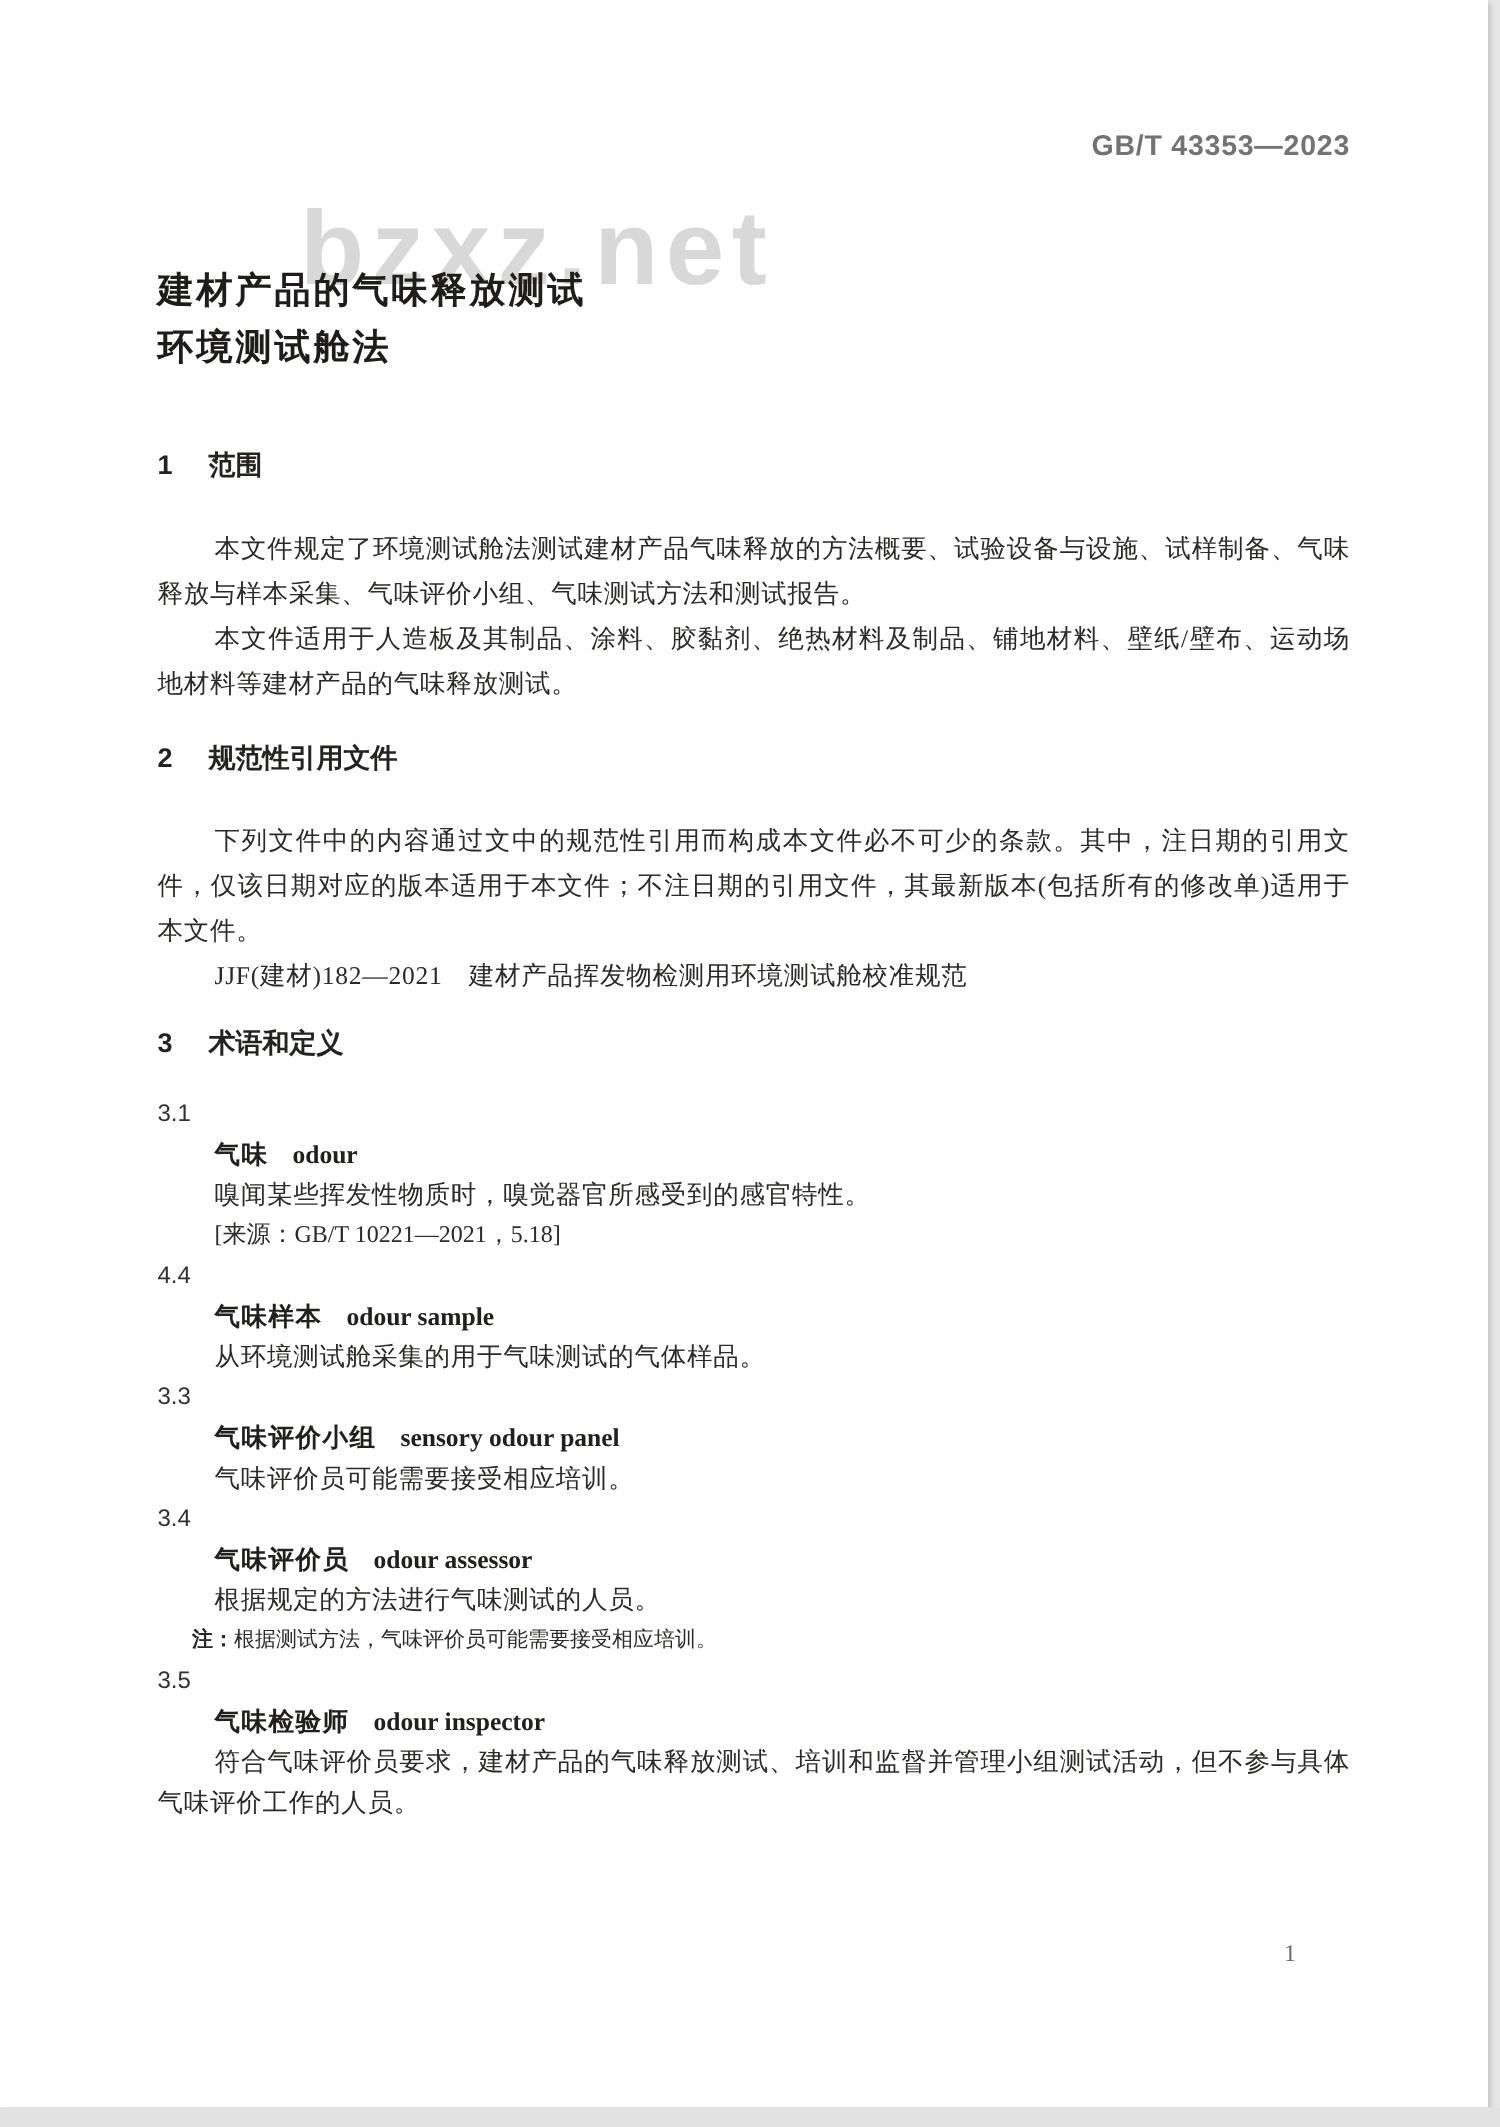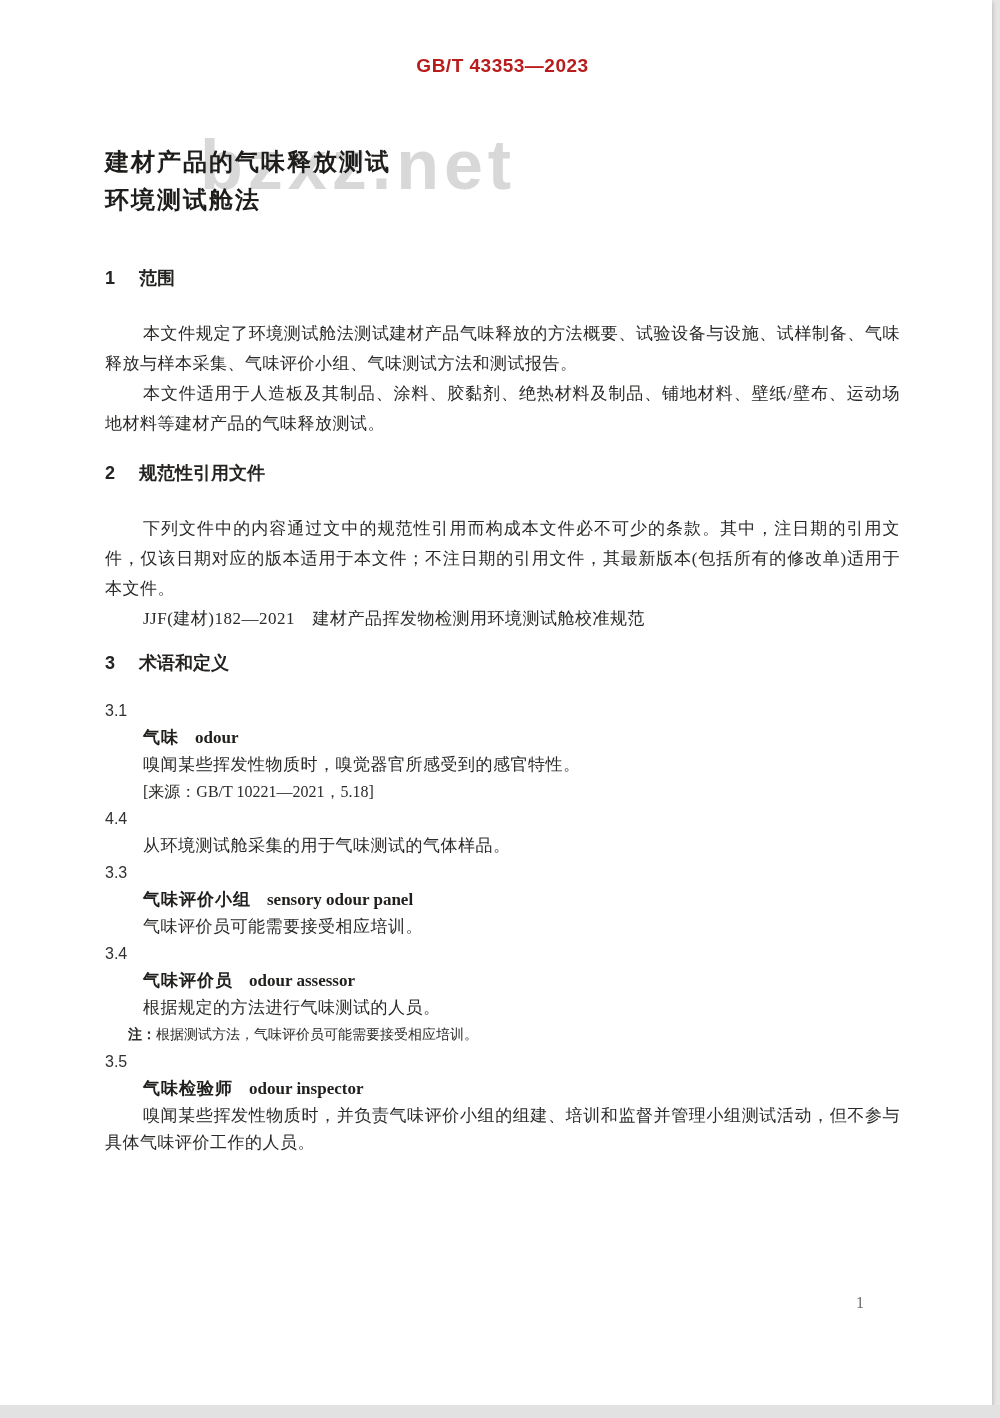--- a/index.html
+++ b/index.html
@@ -39,28 +39,28 @@
   }
 
   .content {
     position: relative;
     z-index: 1;
     padding: 0 92px 0 105px;
     color: #2b2a28;
   }
 
   .doc-code {
-    margin-top: 55px;
+    margin-top: 87px;
     line-height: 22px;
-    text-align: center;
+    text-align: right;
     font-family: "Liberation Sans", "DejaVu Sans", sans-serif;
     font-weight: bold;
     font-size: 19px;
     letter-spacing: 0.5px;
-    color: #b91c1c;
+    color: #737373;
   }
 
   .title {
     margin-top: 66px;
     text-align: left;
     font-family: "Liberation Sans", "DejaVu Sans", sans-serif;
     font-weight: bold;
     font-size: 24px;
     letter-spacing: 2px;
     color: #1e1d1b;
@@ -213,20 +213,23 @@
         <div class="term-id">3.1</div>
         <div class="term-name">
           <span class="zh">气味</span><span class="en">odour</span>
         </div>
         <p class="term-def">嗅闻某些挥发性物质时，嗅觉器官所感受到的感官特性。</p>
         <div class="term-source">[来源：GB/T 10221—2021，5.18]</div>
       </div>
 
       <div class="term-block">
         <div class="term-id">4.4</div>
+        <div class="term-name">
+          <span class="zh">气味样本</span><span class="en">odour sample</span>
+        </div>
         <p class="term-def">从环境测试舱采集的用于气味测试的气体样品。</p>
       </div>
 
       <div class="term-block">
         <div class="term-id">3.3</div>
         <div class="term-name">
           <span class="zh">气味评价小组</span><span class="en">sensory odour panel</span>
         </div>
         <p class="term-def">气味评价员可能需要接受相应培训。</p>
       </div>
@@ -240,21 +243,21 @@
         <div class="term-note">
           <span class="note-label">注：</span><span class="note-text">根据测试方法，气味评价员可能需要接受相应培训。</span>
         </div>
       </div>
 
       <div class="term-block">
         <div class="term-id">3.5</div>
         <div class="term-name">
           <span class="zh">气味检验师</span><span class="en">odour inspector</span>
         </div>
-        <p class="term-def">嗅闻某些挥发性物质时，并负责气味评价小组的组建、培训和监督并管理小组测试活动，但不参与具体气味评价工作的人员。</p>
+        <p class="term-def">符合气味评价员要求，建材产品的气味释放测试、培训和监督并管理小组测试活动，但不参与具体气味评价工作的人员。</p>
       </div>
 
     </div>
 
     <div class="page-number">1</div>
   </div>
 
   <div class="edge-bottom"></div>
 </div>
 

